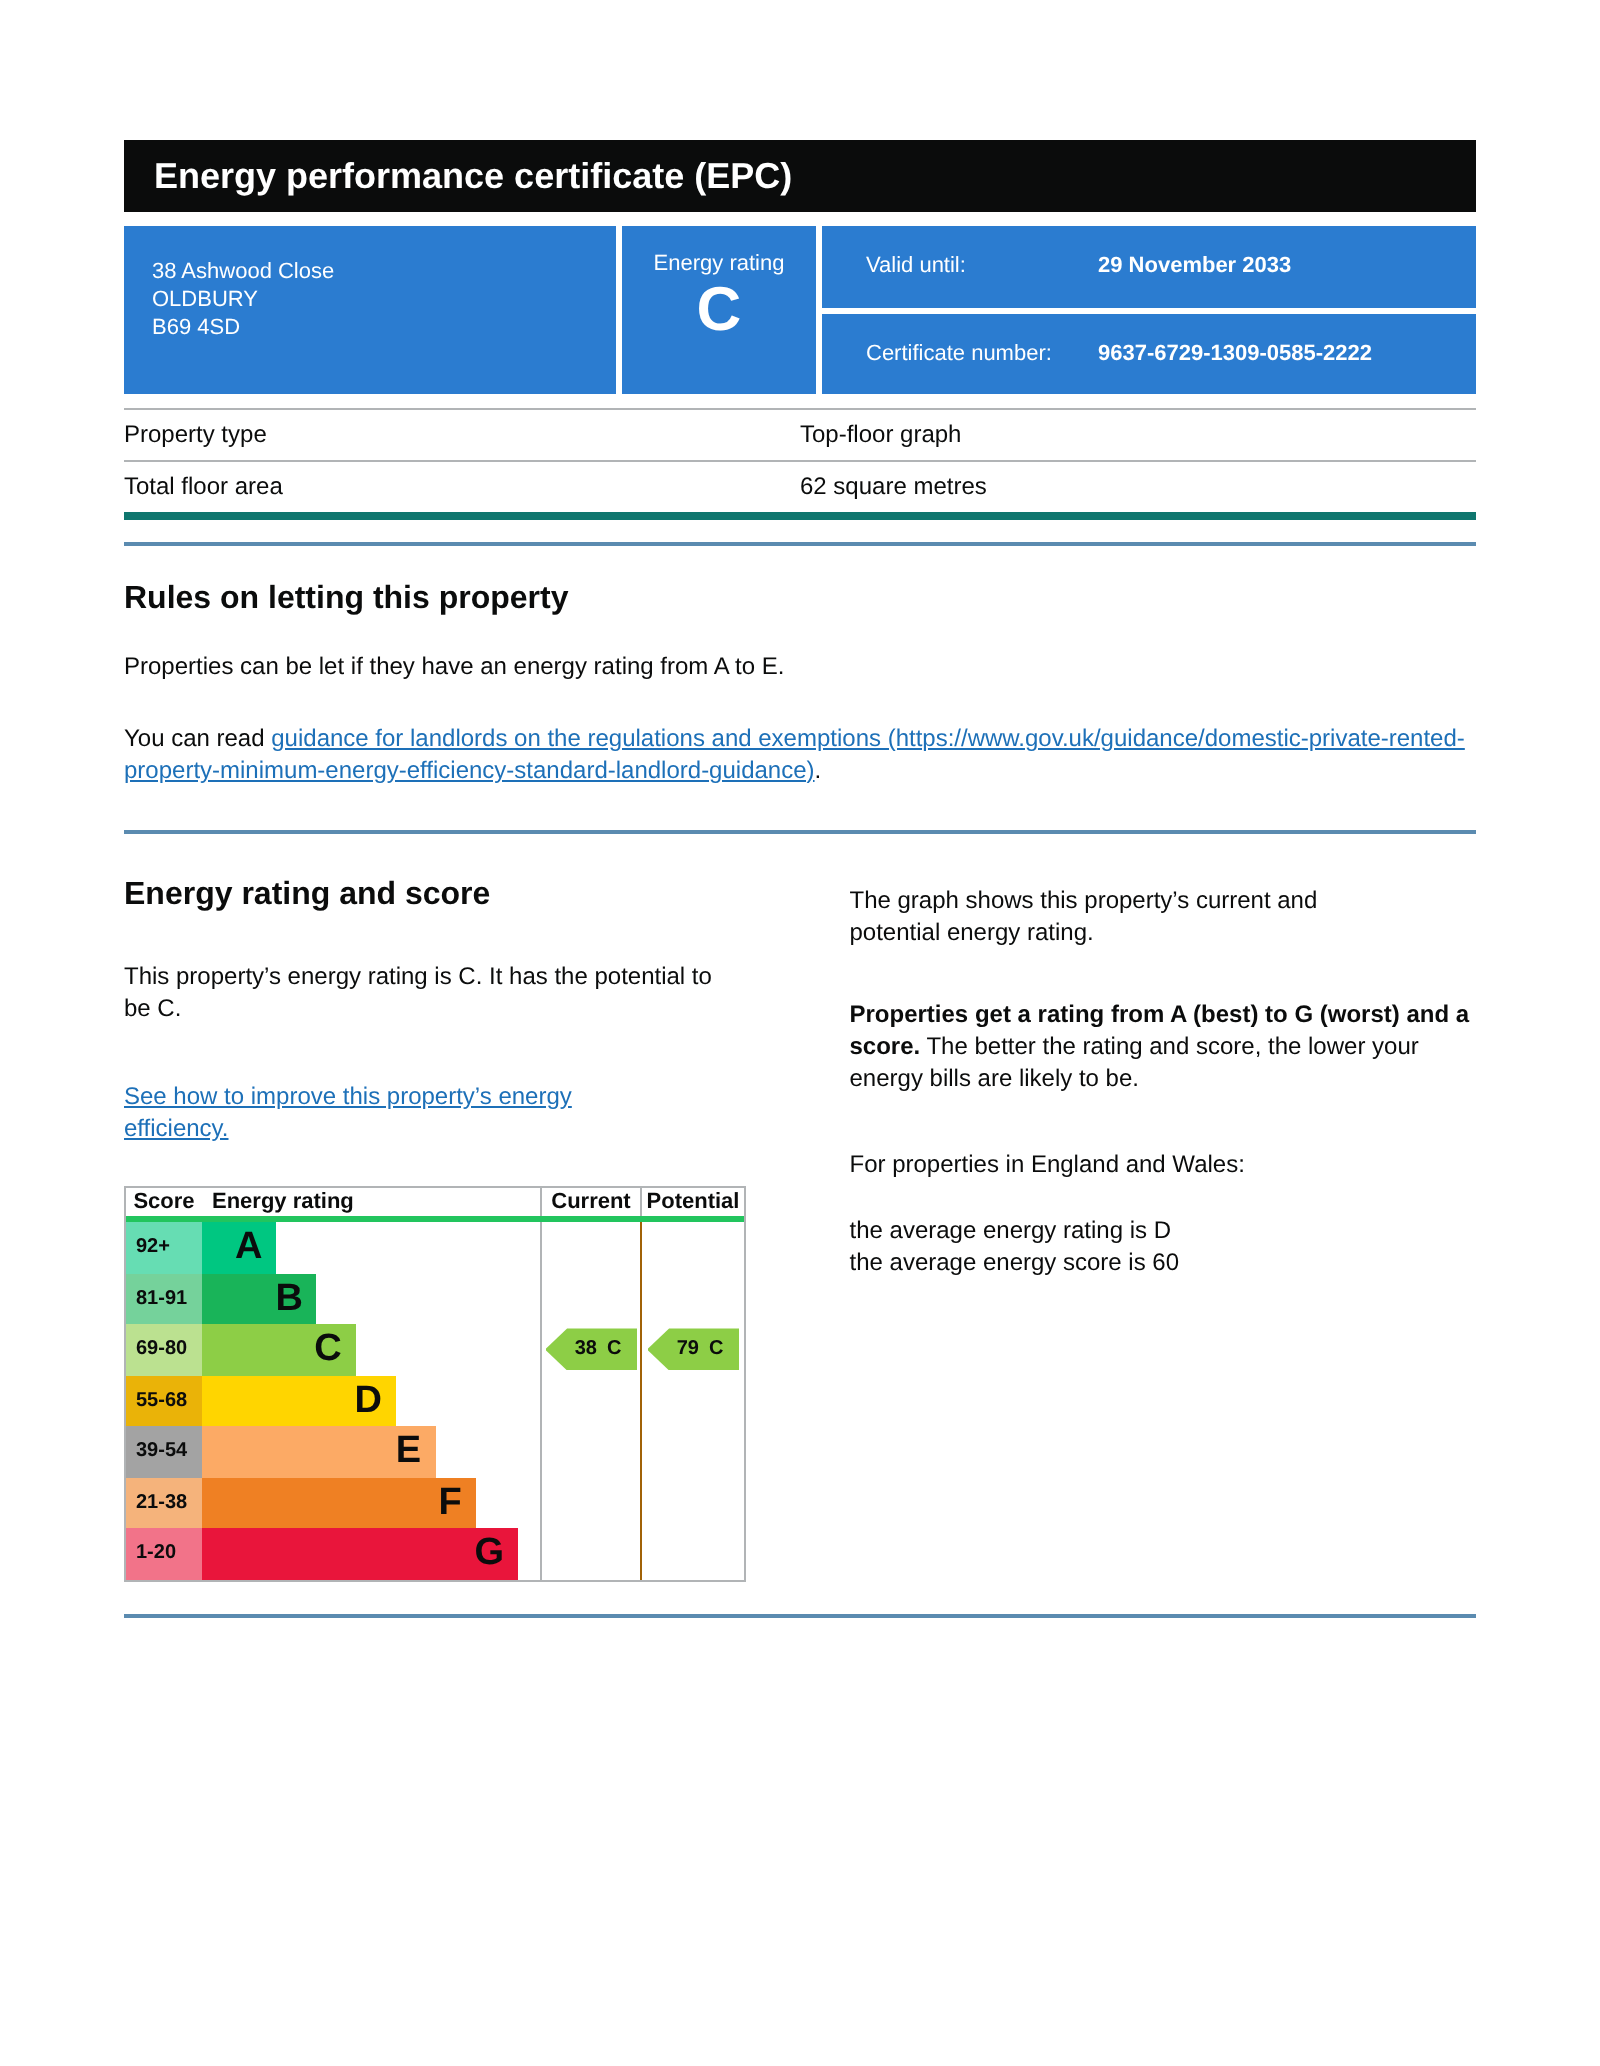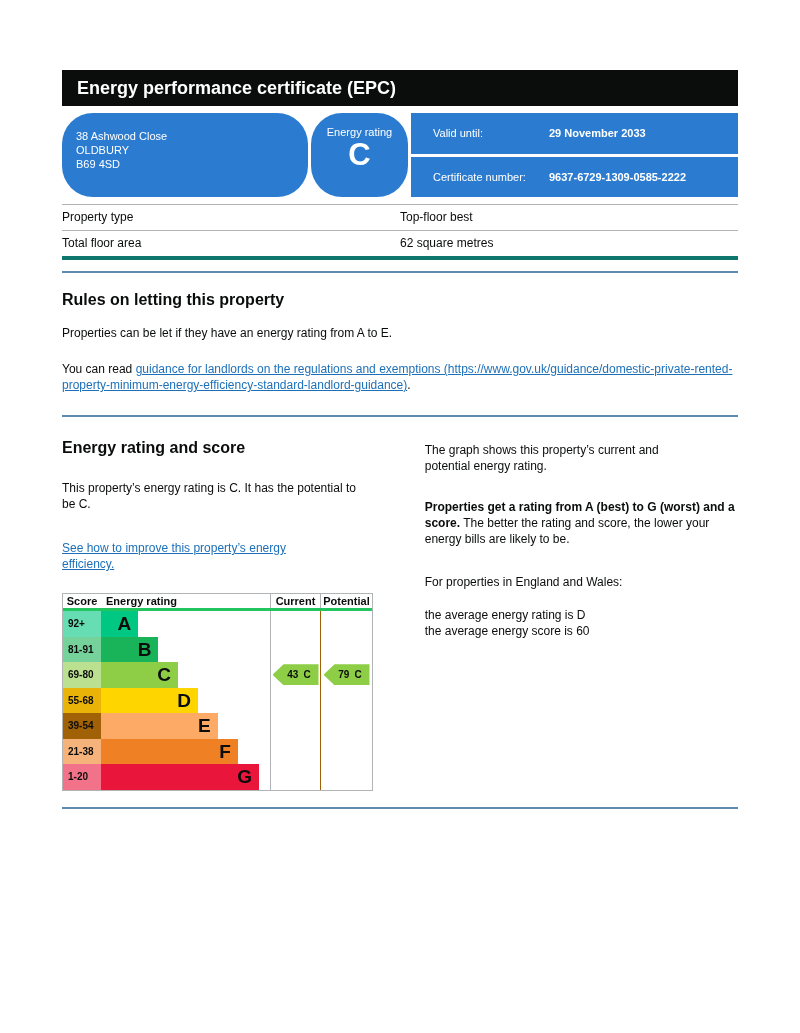--- a/index.html
+++ b/index.html
@@ -6,21 +6,21 @@
   html, body { width: 800px; height: 1033px; background: #fff; overflow: hidden; }
   body { font-family: "Liberation Sans", "DejaVu Sans", sans-serif; color: #0b0c0c; font-size: 12px; }
   .page { width: 676px; margin: 70px 62px 0; }
 
   
   .doc-title { background: #0b0c0c; color: #fff; height: 36px; line-height: 36px;
                font-size: 18px; font-weight: bold; padding-left: 15px; margin-bottom: 7px; }
 
   
   .summary-panel { display: flex; gap: 3px; height: 84px; }
-  .summary-panel .box { background: #2b7cd0; color: #fff; border-radius: 31px; }
+  .summary-panel .box { background: #2b7cd0; color: #fff; }
   .address-box { width: 246px; padding: 16px 10px 0 14px; font-size: 11px; line-height: 14px; }
   .rating-box { width: 97px; text-align: center; padding-top: 13px; }
   .rating-box .rating-label { font-size: 11px; }
   .rating-box .rating-letter { font-size: 31px; font-weight: bold; line-height: 34px; }
   .validity-box { flex: 1; display: flex; flex-direction: column; gap: 3px; }
   .validity-row { flex: 1; background: #2b7cd0; color: #fff; display: flex; align-items: center;
                   padding-left: 22px; font-size: 11px; }
   .validity-row .vlabel { width: 116px; }
   .validity-row .vvalue { font-weight: bold; }
 
@@ -102,21 +102,21 @@
       <div class="validity-row">
         <span class="vlabel">Certificate number:</span>
         <span class="vvalue">9637-6729-1309-0585-2222</span>
       </div>
     </div>
   </div>
 
   <div class="property-table">
     <div class="property-row">
       <span class="plabel">Property type</span>
-      <span class="pvalue">Top-floor best</span>
+      <span class="pvalue">Top-floor graph</span>
     </div>
     <div class="property-row">
       <span class="plabel">Total floor area</span>
       <span class="pvalue">62 square metres</span>
     </div>
   </div>
 
   <div class="divider d1"></div>
 
   <h2 class="rules-heading">Rules on letting this property</h2>
@@ -161,21 +161,21 @@
             </div>
             <div class="chart-row">
               <div class="cell-score" style="background: rgb(187, 225, 144);">69-80</div>
               <div class="cell-rating">
                 <div class="band-bar" style="width: 45.5%; background: rgb(141, 206, 70);">
                   <span class="band-letter">C</span>
                 </div>
               </div>
               <div class="cell-current">
                 <div class="score-arrow" style="background: rgb(141, 206, 70);">
-                  <span>43</span>
+                  <span>38</span>
                   <span>C</span>
                 </div>
               </div>
               <div class="cell-potential">
                 <div class="score-arrow" style="background: rgb(141, 206, 70);">
                   <span>79</span>
                   <span>C</span>
                 </div>
               </div>
             </div>
@@ -183,21 +183,21 @@
               <div class="cell-score" style="background: #eab308;">55-68</div>
               <div class="cell-rating">
                 <div class="band-bar" style="width: 57.4%; background: rgb(255, 213, 0);">
                   <span class="band-letter">D</span>
                 </div>
               </div>
               <div class="cell-current"></div>
               <div class="cell-potential"></div>
             </div>
             <div class="chart-row">
-              <div class="cell-score" style="background: #a16207;">39-54</div>
+              <div class="cell-score" style="background: #a3a3a3;">39-54</div>
               <div class="cell-rating">
                 <div class="band-bar" style="width: 69%; background: rgb(252, 170, 101);">
                   <span class="band-letter">E</span>
                 </div>
               </div>
               <div class="cell-current"></div>
               <div class="cell-potential"></div>
             </div>
             <div class="chart-row">
               <div class="cell-score" style="background: rgb(245, 179, 123);">21-38</div>

